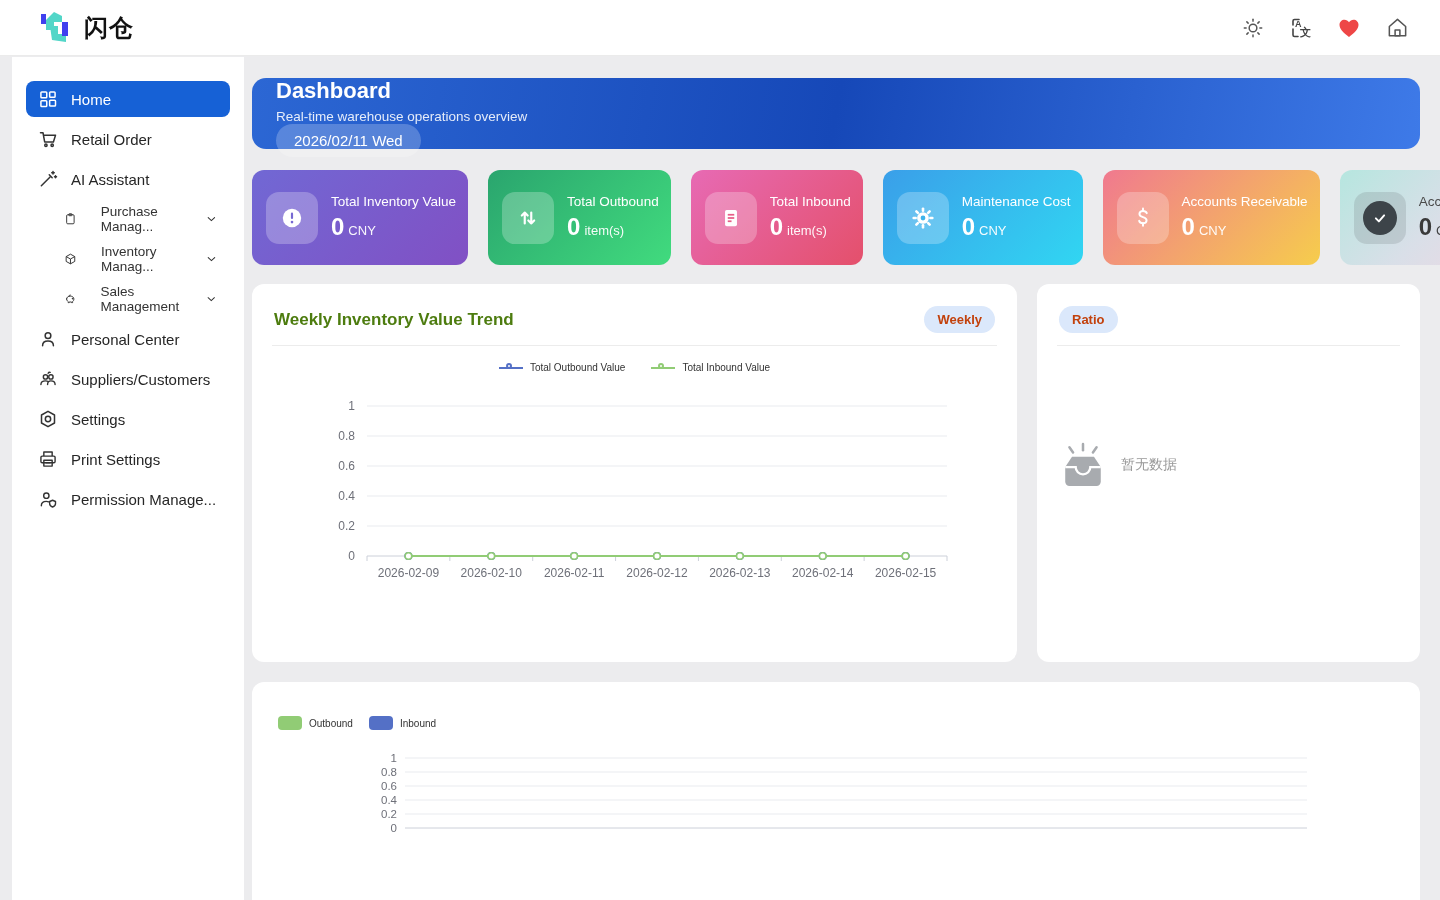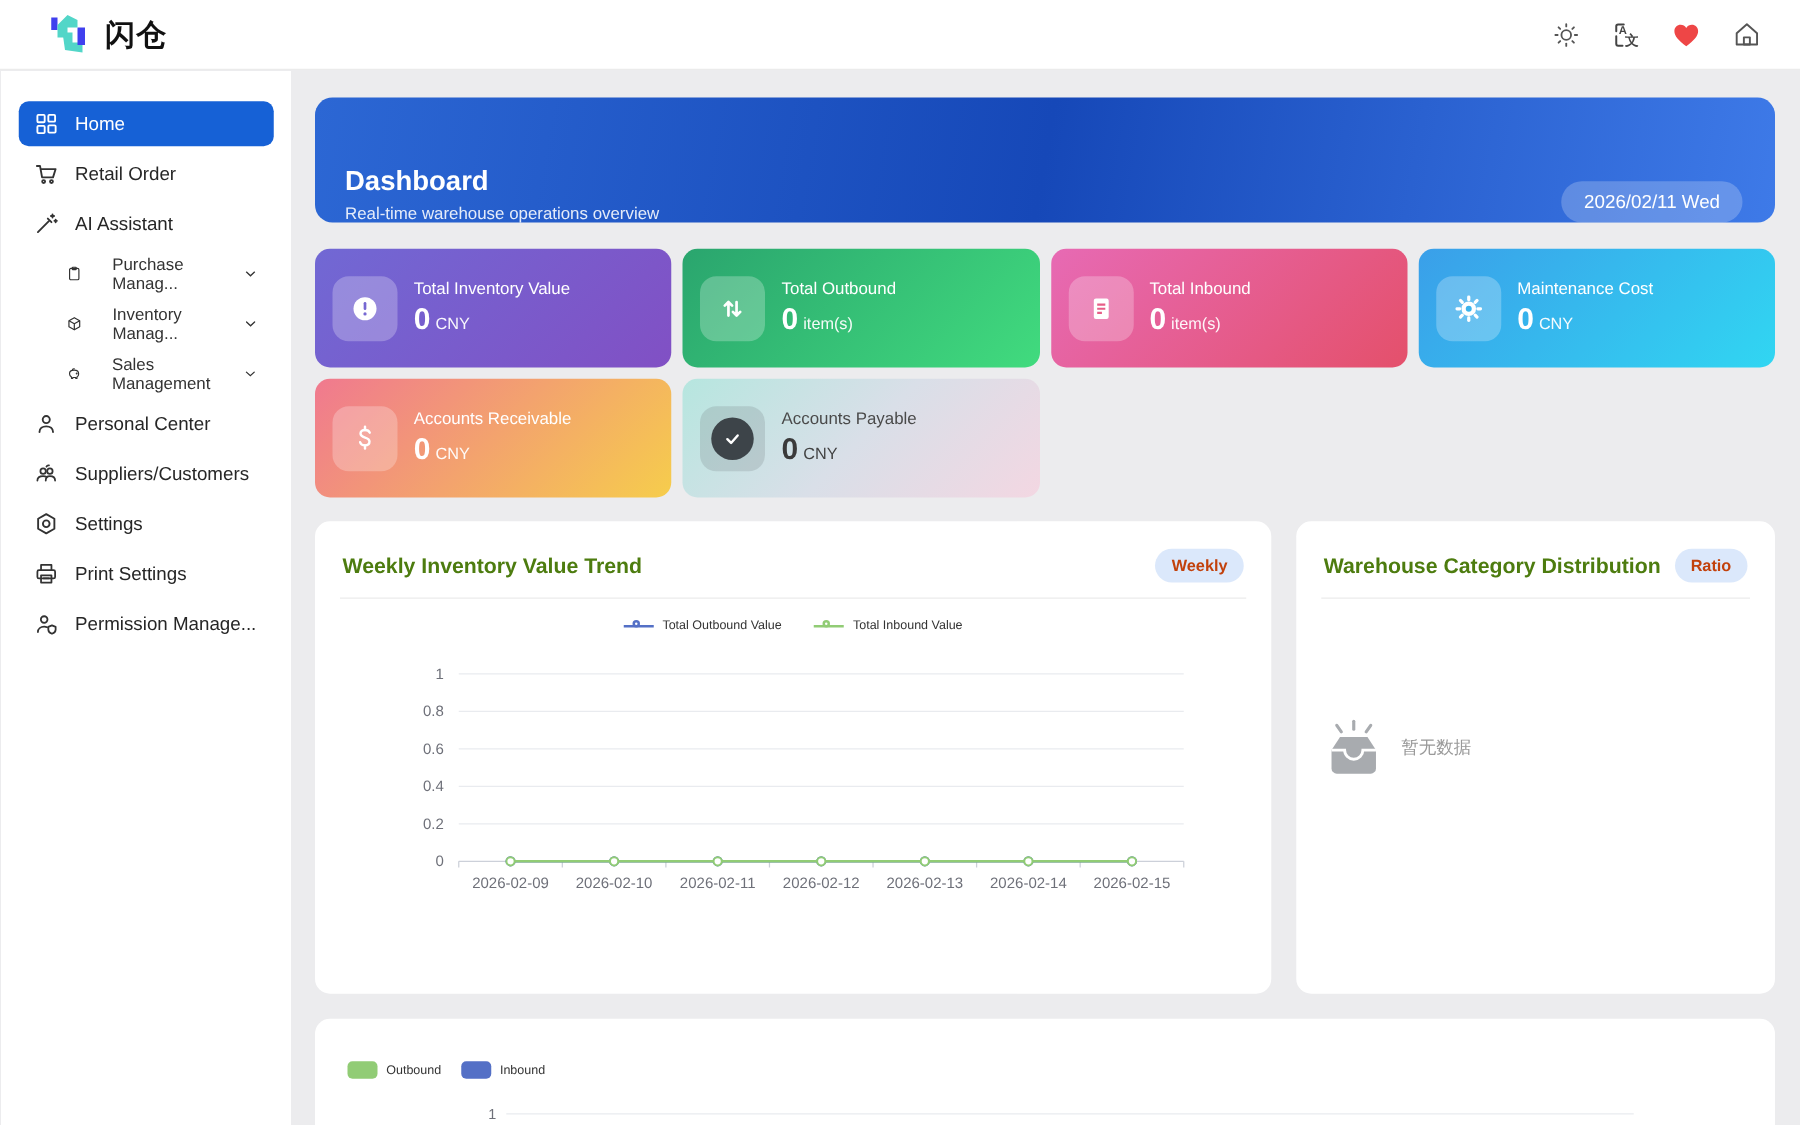--- a/index.html
+++ b/index.html
@@ -6,39 +6,39 @@
   html,body { width:1440px; height:900px; overflow:hidden; background:#ececee; font-family:"Liberation Sans", sans-serif; }
 
   
   .topbar { position:fixed; top:0; left:0; width:1440px; height:56px; background:#fff; border-bottom:1px solid #ebebeb; display:flex; align-items:center; justify-content:space-between; padding:0 30px 0 38px; z-index:10; }
   .logo { display:flex; align-items:center; gap:6px; }
   .logo-text { font-size:24px; font-weight:bold; color:#111; letter-spacing:1px; }
   .topbar-icons { display:flex; align-items:center; gap:22px; }
   .tb-icon { width:26px; height:26px; display:flex; align-items:center; justify-content:center; cursor:pointer; }
 
   
-  .sidebar { position:fixed; top:57px; left:1px; width:232px; height:843px; background:#fff; padding-top:24px; }
+  .sidebar { position:fixed; top:57px; left:12px; width:232px; height:843px; background:#fff; padding-top:24px; }
   .nav-item { height:36px; margin:0 14px 4px 14px; border-radius:8px; display:flex; align-items:center; gap:13px; padding:0 12px; font-size:15px; color:#262626; cursor:pointer; }
   .nav-item .chev { margin-left:auto; }
   .nav-item.active { background:#1661d6; color:#fff; font-weight:500; }
   .nav-item.active svg { stroke:#fff; }
   .nav-item svg { stroke:#333; }
   .nav-item.sub { margin-left:40px; font-size:13.5px; color:#333; gap:24px; }
   .nav-item.sub svg { width:18px; height:18px; }
 
   
   .main { position:absolute; top:56px; left:252px; width:1168px; padding-top:22px; }
 
-  .banner { height:100px; border-radius:14px; background:linear-gradient(100deg,#2c67d4 0%,#1648b8 50%,#3e7ae8 100%); display:flex; align-items:flex-end; justify-content:space-between; padding:0 26px 0 24px; color:#fff; }
+  .banner { height:71px; border-radius:14px; background:linear-gradient(100deg,#2c67d4 0%,#1648b8 50%,#3e7ae8 100%); display:flex; align-items:flex-start; justify-content:space-between; padding:0 26px 0 24px; color:#fff;flex-direction:column; }
   .banner-title { font-size:22px; font-weight:bold; margin-bottom:5px; }
   .banner-sub { font-size:13.5px; color:rgba(255,255,255,0.88); }
   .date-pill { background:rgba(255,255,255,0.22); border-radius:18px; padding:8px 18px; font-size:15px; }
 
   
-  .stats-row { margin-top:21px; display:grid; grid-template-columns:repeat(4,1fr); gap:9px; }
+  .stats-row { margin-top:21px; display:grid; grid-template-columns:repeat(6,1fr); gap:20px; }
   .stat-card { height:95px; border-radius:12px; display:flex; align-items:center; gap:13px; padding:0 12px 0 14px; color:#fff; }
   .stat-icon { width:52px; height:52px; min-width:52px; border-radius:13px; background:rgba(255,255,255,0.25); display:flex; align-items:center; justify-content:center; }
   .stat-label { font-size:13.5px; white-space:nowrap; margin-bottom:4px; }
   .stat-value { font-size:24px; font-weight:bold; }
   .stat-unit { font-size:13px; font-weight:normal; margin-left:4px; opacity:0.95; }
   .stat-card.dark { color:#3a3a3a; }
   .stat-card.dark .stat-label { color:#4a4a4a; }
   .stat-card.dark .stat-icon { background:rgba(110,120,125,0.22); }
   .check-disc { width:34px; height:34px; border-radius:50%; background:#3d4449; display:flex; align-items:center; justify-content:center; }
 
@@ -400,21 +400,20 @@
             <circle cx="385" cy="165" r="3.3" fill="#fff" stroke="#91cc75" stroke-width="1.6"></circle>
             <circle cx="467.8571428571429" cy="165" r="3.3" fill="#fff" stroke="#91cc75" stroke-width="1.6"></circle>
             <circle cx="550.7142857142858" cy="165" r="3.3" fill="#fff" stroke="#91cc75" stroke-width="1.6"></circle>
             <circle cx="633.5714285714286" cy="165" r="3.3" fill="#fff" stroke="#91cc75" stroke-width="1.6"></circle>
           </svg>
       </div>
     </div>
 
     <div class="card cat-card">
       <div class="card-head">
-        <div class="card-title">Warehouse Category Distribution</div>
         <div class="badge">Ratio</div>
       </div>
       <div class="empty-state">
         <svg width="52" height="46" viewBox="0 0 48 44">
           <g stroke="#a8abaf" stroke-width="2.4" stroke-linecap="round">
             <line x1="24" y1="2" x2="24" y2="8"></line>
             <line x1="11" y1="5" x2="14.5" y2="10"></line>
             <line x1="37" y1="5" x2="33.5" y2="10"></line>
           </g>
           <path d="M7 24 L13.5 14 H34.5 L41 24 V38 a4 4 0 0 1 -4 4 H11 a4 4 0 0 1 -4 -4 Z" fill="#a8abaf"></path>

